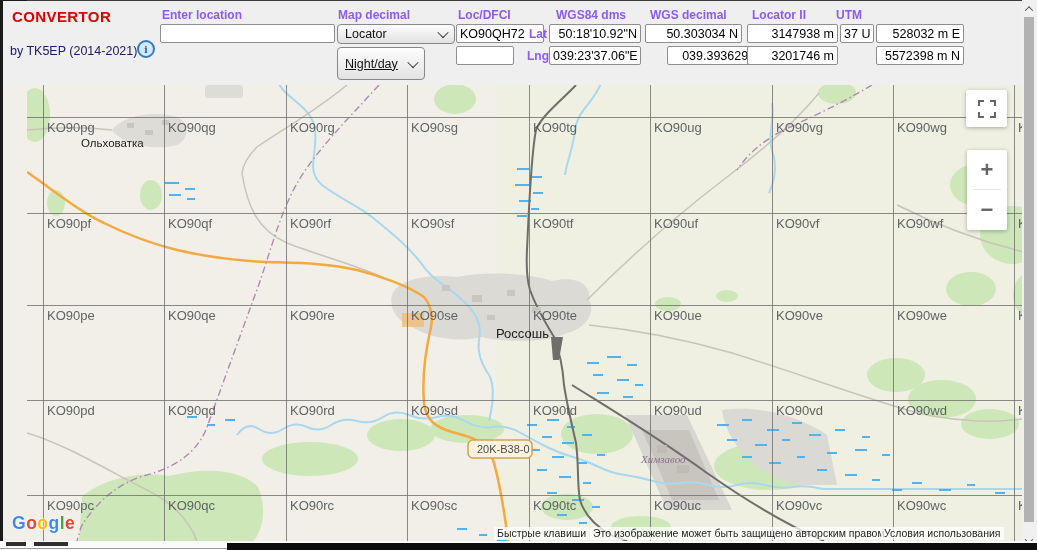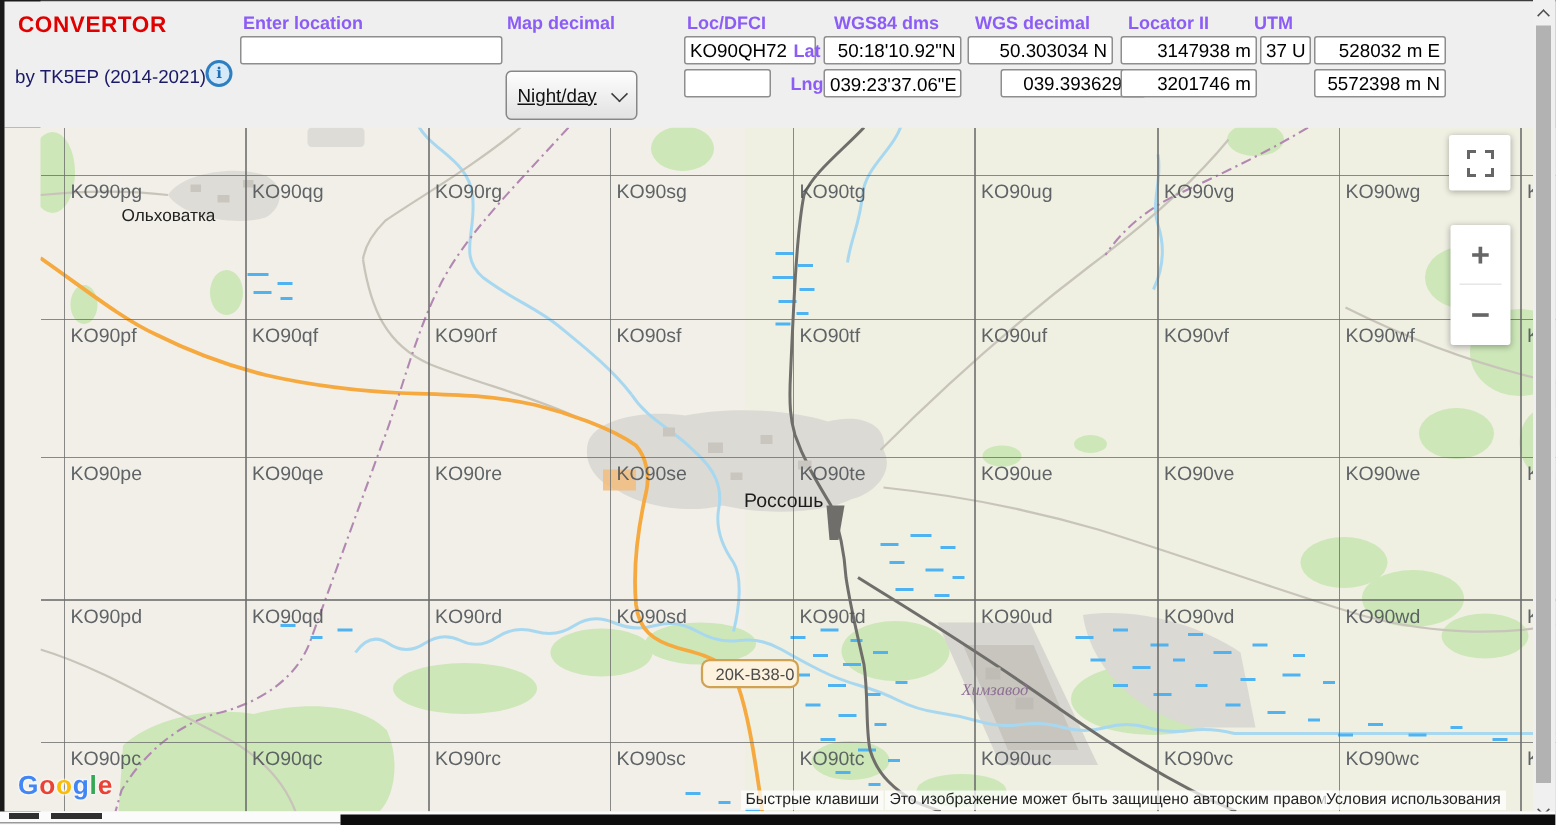--- a/index.html
+++ b/index.html
@@ -65,20 +65,24 @@
 
 <div class="abs" id="header">
   <div class="title">CONVERTOR</div>
   <div class="byline">by TK5EP (2014-2021)</div>
   <div class="info">i</div>
 
   <div class="hlbl" style="left:159px;top:7px;">Enter location</div>
   <input class="fld" style="left: 157px; top: 23px; width: 175px;" value="">
 
   <div class="hlbl" style="left:335px;top:7px;">Map decimal</div>
+  <div class="sel" style="left:334px;top:23px;width:118px;height:20px;">
+    <span>Locator</span>
+    <span class="chev"></span>
+  </div>
   <div class="sel" style="left:334px;top:46px;width:88px;height:33px;text-decoration:underline;">
     <span>Night/day</span>
     <span class="chev"></span>
   </div>
 
   <div class="hlbl" style="left:455px;top:7px;">Loc/DFCI</div>
   <input class="fld" style="left: 453px; top: 23px; width: 88px;" value="KO90QH72">
   <input class="fld" style="left: 453px; top: 45px; width: 58px;" value="">
 
   <div class="hlbl" style="left:526px;top:26px;">Lat</div>

